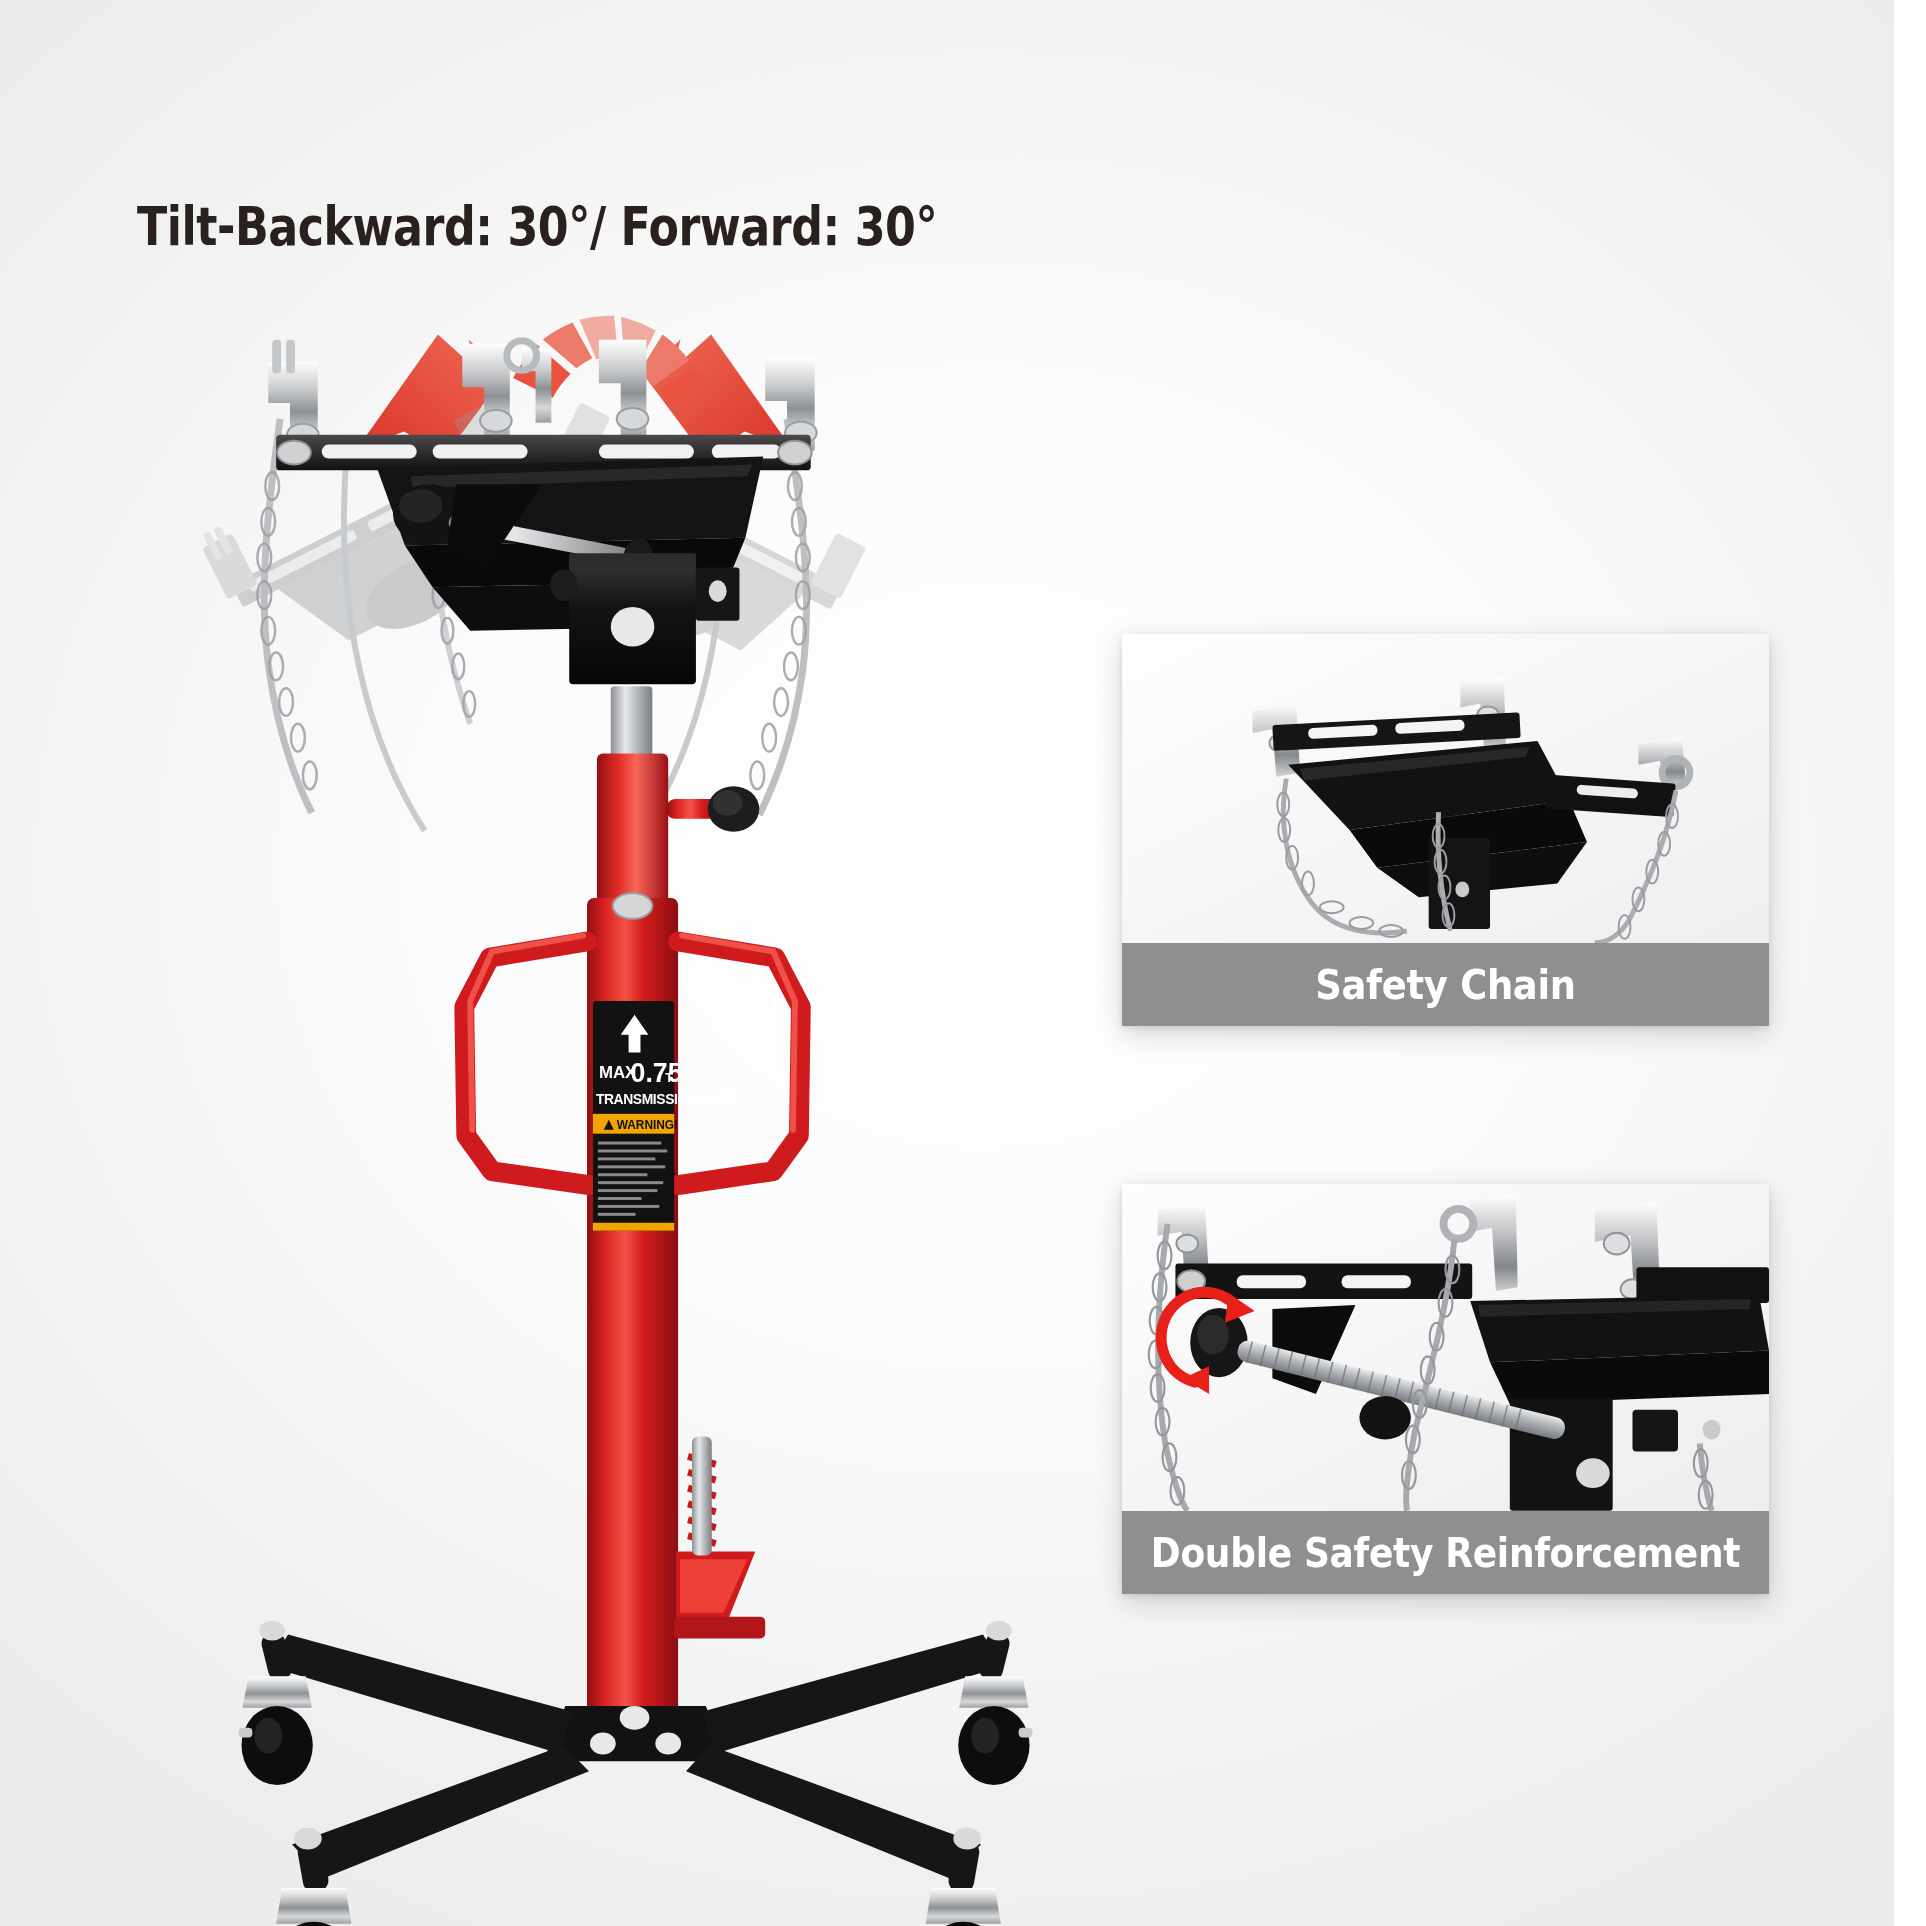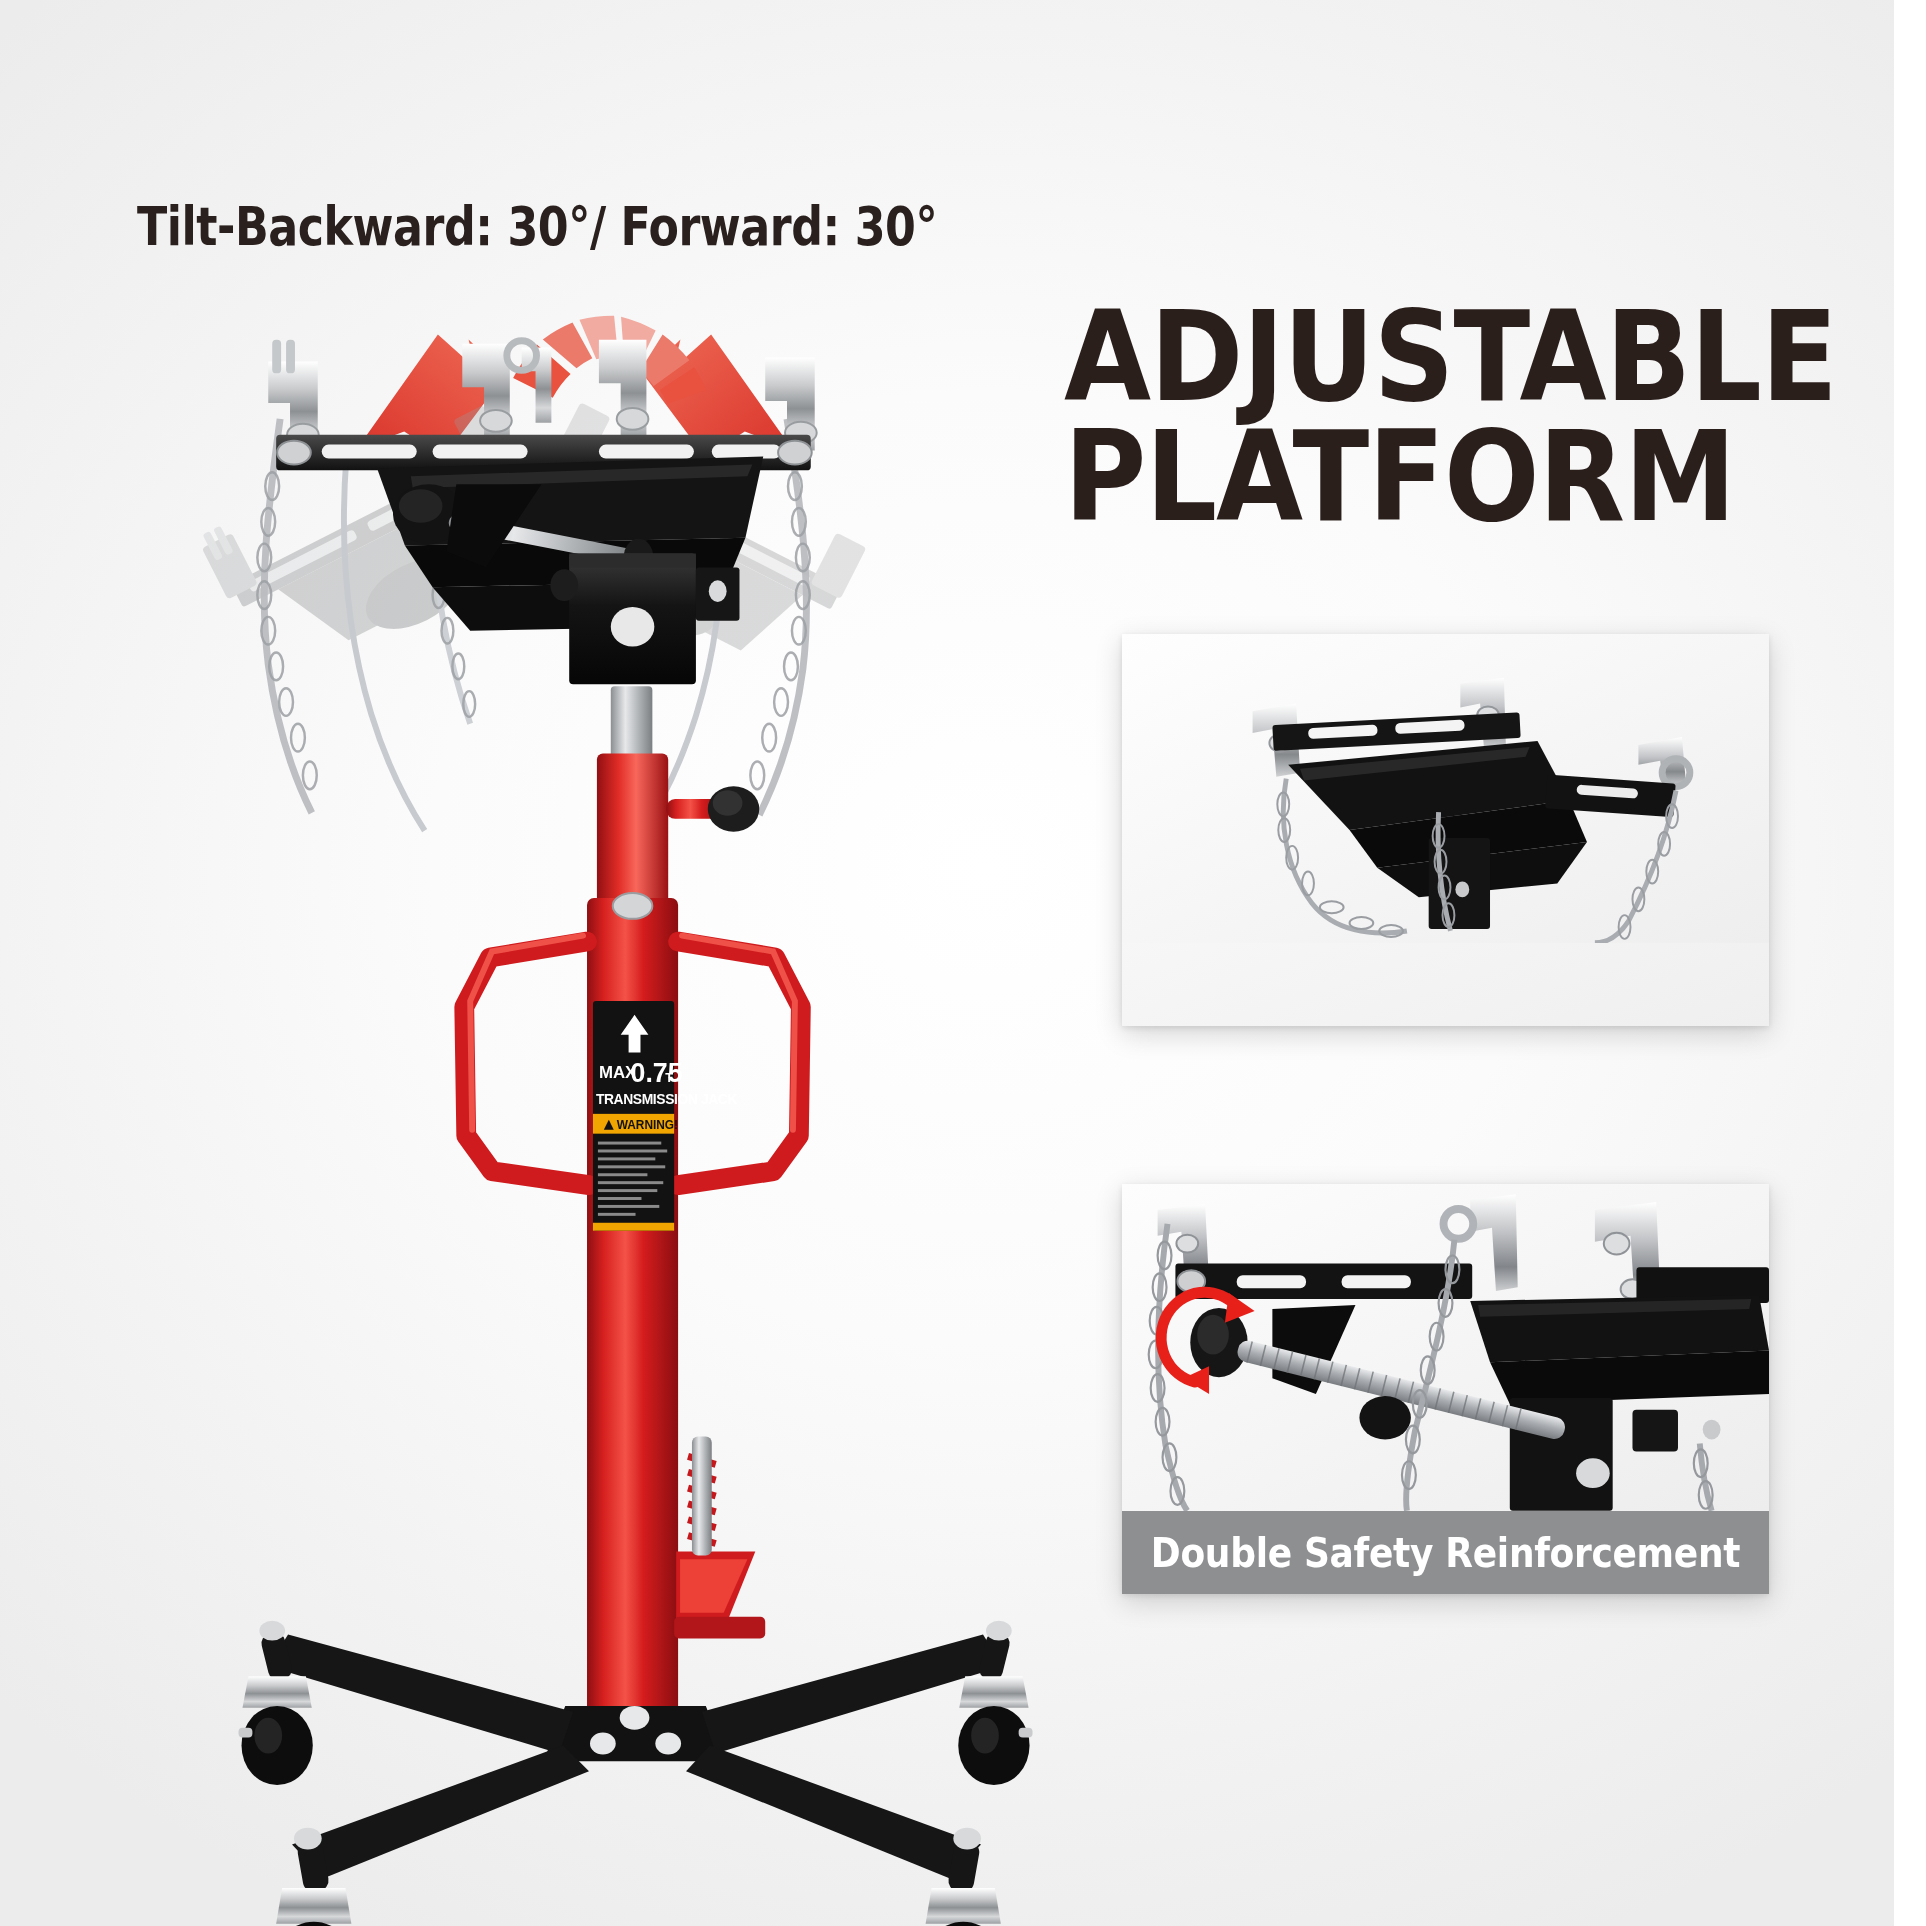--- a/index.html
+++ b/index.html
@@ -394,24 +394,20 @@
           <ellipse cx="802" cy="1546" rx="14" ry="11" fill="#d7d9db"></ellipse>
           <path d="M 766 1596 L 830 1596 L 836 1632 L 760 1632 Z" fill="url(#chrome)"></path>
           <ellipse cx="798" cy="1676" rx="42" ry="46" fill="#0a0a0a"></ellipse>
           <ellipse cx="788" cy="1664" rx="16" ry="21" fill="#333333" opacity=".55"></ellipse>
           <rect x="828" y="1656" width="16" height="11" rx="5" fill="#c9cbcd"></rect>
         </g>
       </g>
     </svg>
   </div>
 
-  <div id="headline">
-    <span class="ln">ADJUSTABLE</span>
-    <span class="ln">PLATFORM</span>
-  </div>
 
   <div class="panel" id="panel-chain">
     <div class="photo">
       <svg width="647" height="309" viewBox="0 0 654 312">
         <defs>
           <linearGradient id="pchrome" x1="0" y1="0" x2="0" y2="1">
             <stop offset="0" stop-color="#ffffff"></stop>
               <stop offset="0.4" stop-color="#c3c5c8"></stop>
             <stop offset="0.7" stop-color="#86898c"></stop>
               <stop offset="1" stop-color="#cfd1d3"></stop>
@@ -476,20 +472,23 @@
             <ellipse cx="548" cy="212" rx="6" ry="12"></ellipse>
           <ellipse cx="536" cy="240" rx="6" ry="12"></ellipse>
             <ellipse cx="522" cy="268" rx="6" ry="12"></ellipse>
           <ellipse cx="508" cy="296" rx="6" ry="12"></ellipse>
           <ellipse cx="320" cy="204" rx="6" ry="12"></ellipse>
             <ellipse cx="322" cy="230" rx="6" ry="12"></ellipse>
           <ellipse cx="326" cy="256" rx="6" ry="12"></ellipse>
             <ellipse cx="330" cy="284" rx="6" ry="12"></ellipse>
         </g>
       </svg>
+    </div>
+    <div class="caption-bar">
+      <span>Safety Chain</span>
     </div>
   </div>
 
   <div class="panel" id="panel-screw">
     <div class="photo">
       <svg width="647" height="327" viewBox="0 0 654 330">
         <defs>
           <linearGradient id="p2chrome" x1="0" y1="0" x2="0" y2="1">
             <stop offset="0" stop-color="#ffffff"></stop>
               <stop offset="0.4" stop-color="#c0c2c5"></stop>

